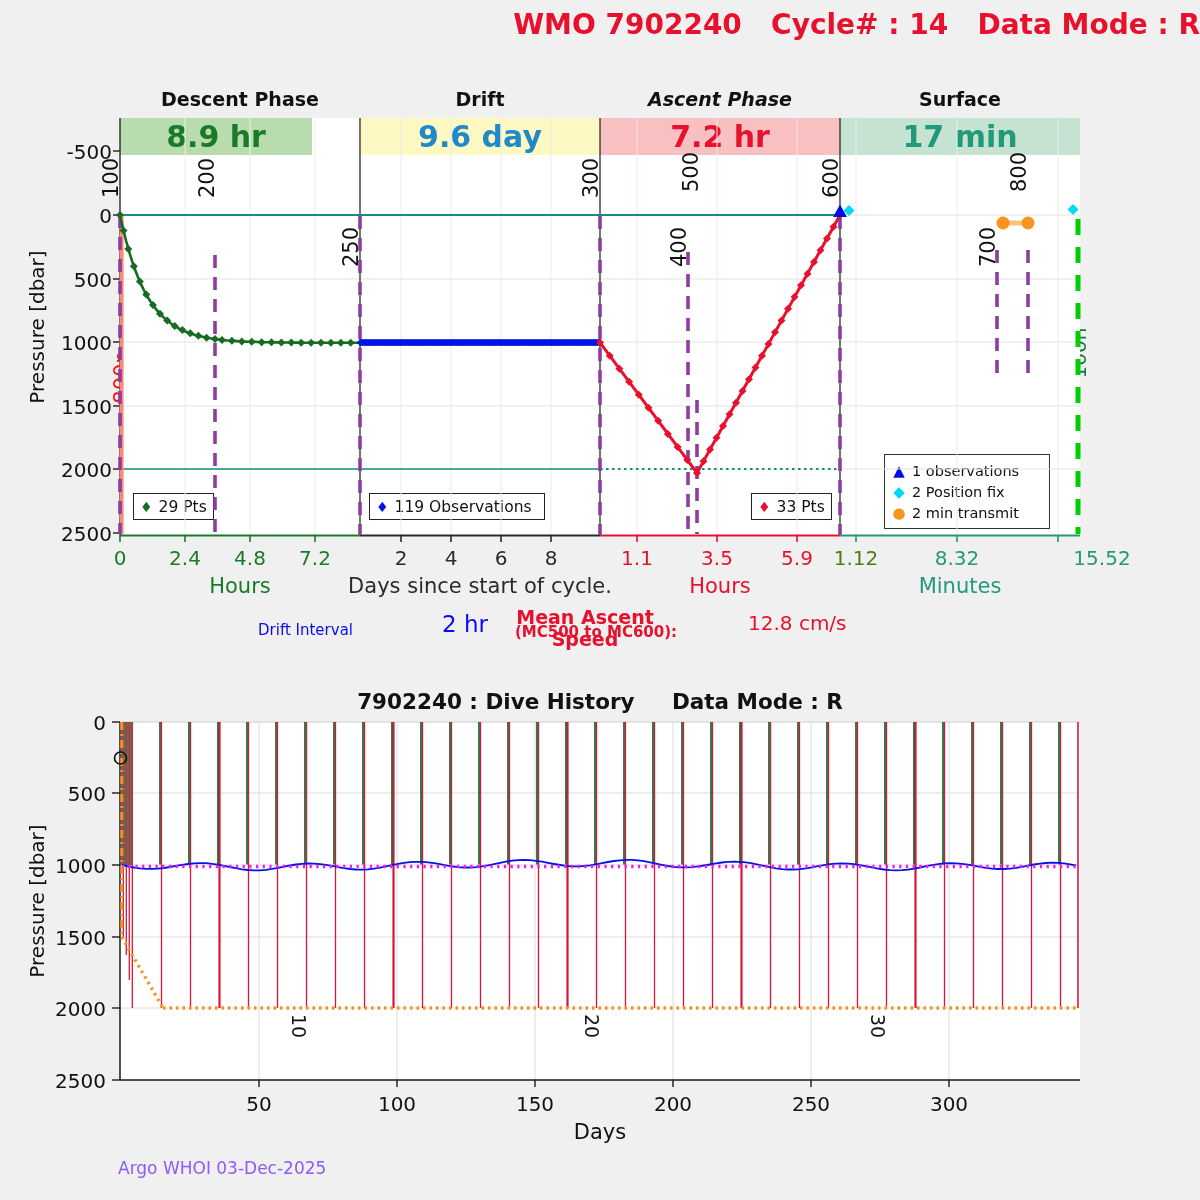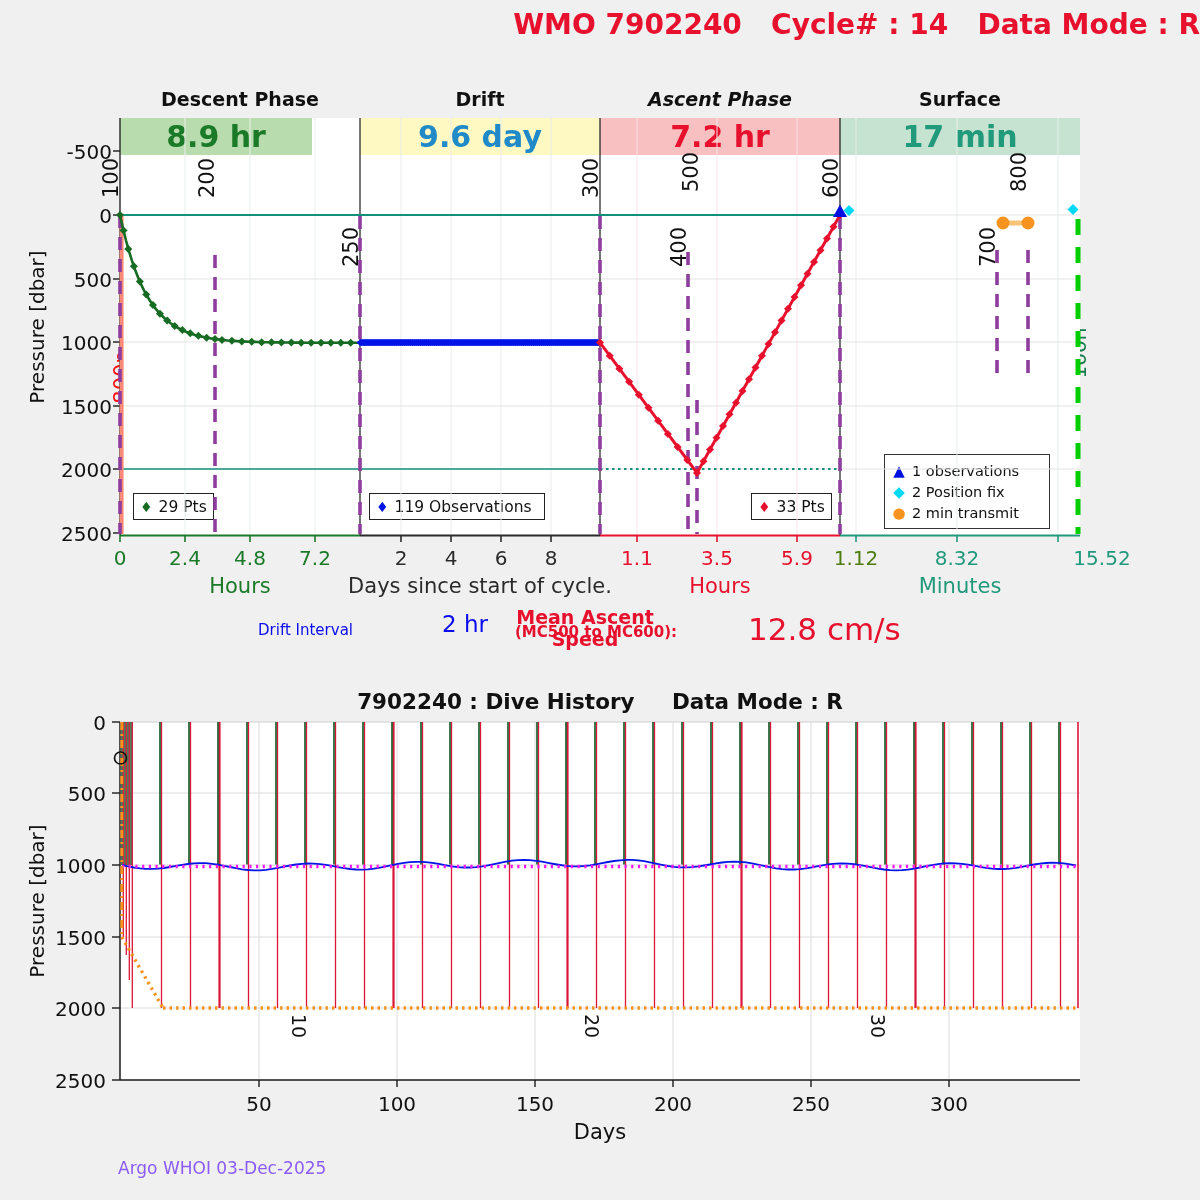--- a/index.html
+++ b/index.html
@@ -23,21 +23,21 @@
   .leg-row{display:flex;align-items:center;gap:5px;font-size:14.5px;color:#111;height:21px;white-space:nowrap;}
   .leg-sym{width:16px;text-align:center;font-size:15px;}
   #s2a{left:843px;top:382px;font-size:19px;font-weight:bold;color:#14613b;}
   #deployed{left:846px;top:413px;font-size:19px;color:#1e7d46;}
   #prev-label{left:92px;top:365px;color:#ff0f0f;font-size:21px;width:60px;}
   #next-label{left:1049px;top:341px;color:#157a4a;font-size:20px;width:60px;}
   #drift-int-label{left:258px;top:621px;font-size:15px;color:#0b0bf0;}
   #drift-int-value{left:442px;top:611px;font-size:23px;color:#0b0bf0;}
   #masc1{left:485px;top:606px;width:200px;text-align:center;font-size:19px;color:#e8112d;font-weight:bold;}
   #masc2{left:485px;top:623px;width:222px;text-align:center;font-size:15px;color:#e8112d;font-weight:bold;}
-  #masc-value{left:748px;top:611px;font-size:31px;color:#e8112d;}
+  #masc-value{left:748px;top:611px;font-size:20px;color:#e8112d;}
   #bottom-title{left:0;top:689px;width:1200px;text-align:center;font-size:21.5px;font-weight:bold;
                 color:#111;white-space:pre;}
   .btm-xtick{top:1092px;font-size:20px;color:#111;text-align:center;width:60px;}
   .cyc-lab{writing-mode:vertical-rl;font-size:19px;color:#111;height:42px;}
   #footer{left:118px;top:1158px;font-size:17px;color:#8b5cf6;}
   svg{position:absolute;left:0;top:0;}
 </style>
 </head>
 <body>
 

